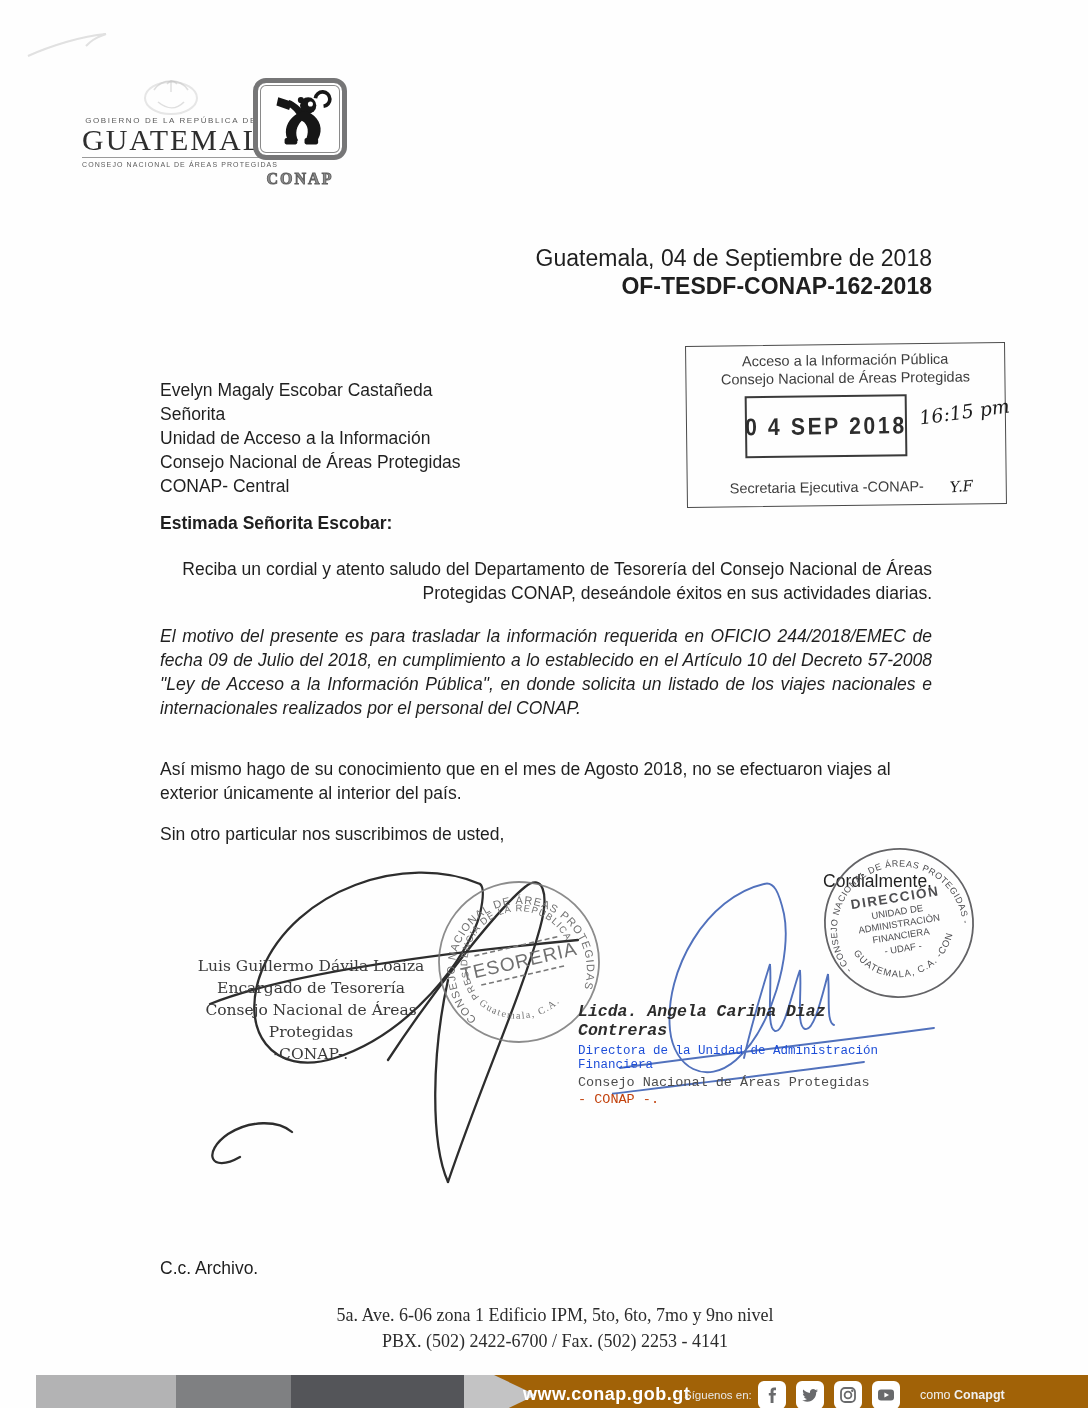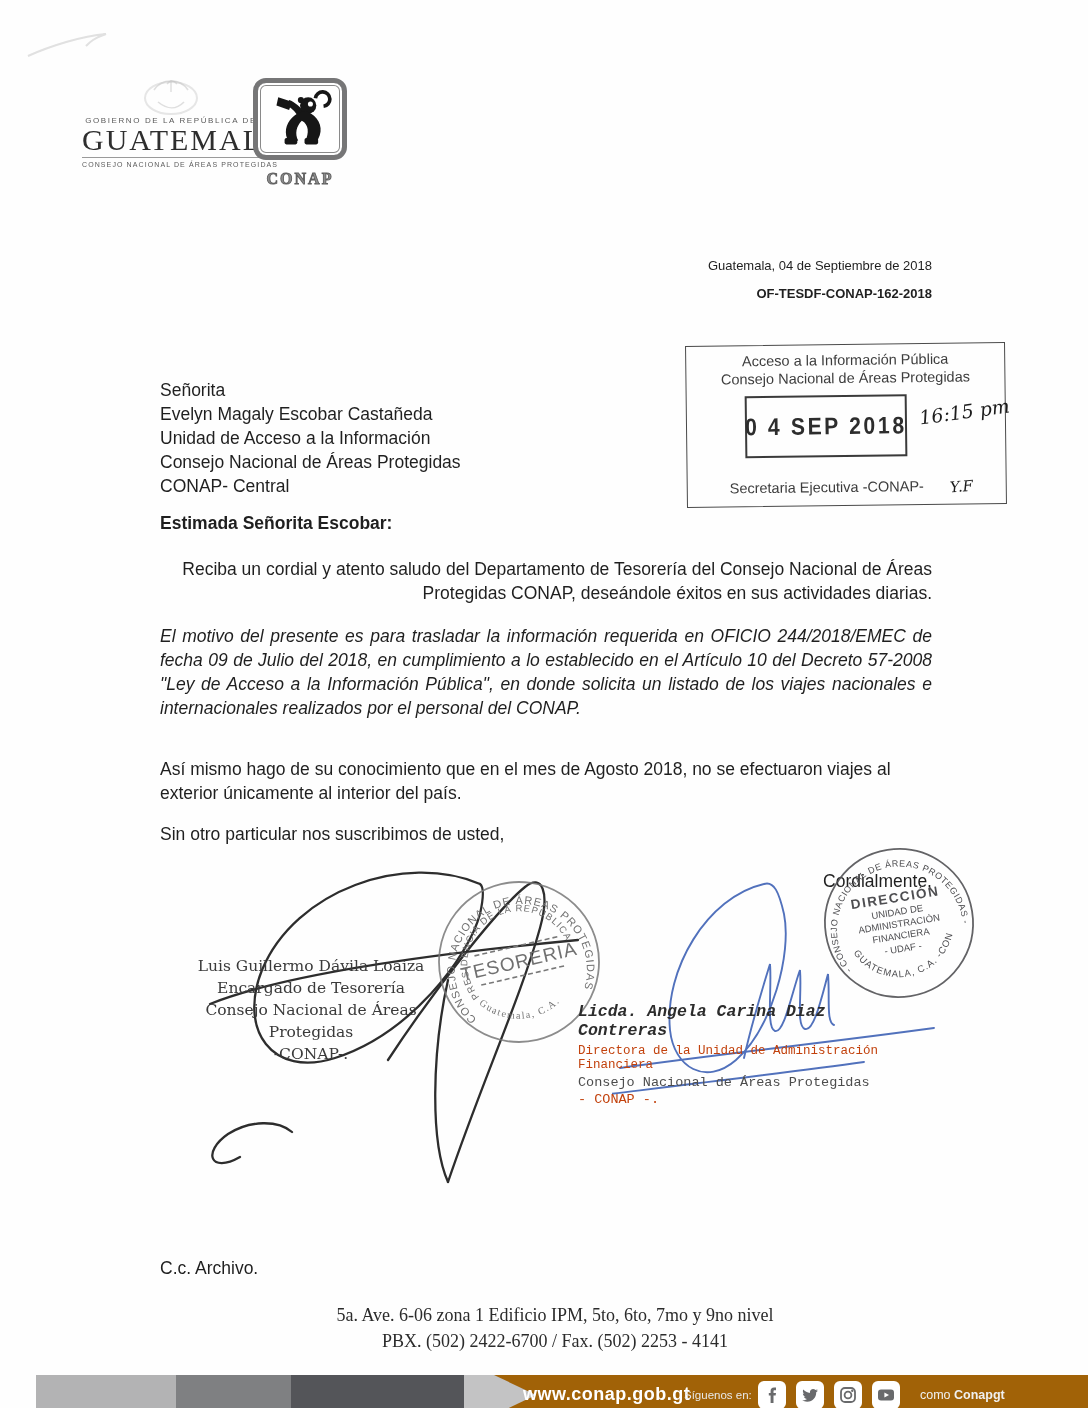--- a/index.html
+++ b/index.html
@@ -12,21 +12,21 @@
   .gt-pre{font-size:8px;letter-spacing:1.6px;color:#5a5a5a;white-space:nowrap;}
   .gt-title{font-family:"Liberation Serif",serif;font-size:30px;letter-spacing:2px;color:#2e2e2e;line-height:30px;}
   .gt-sub{font-size:7px;letter-spacing:1.1px;color:#5a5a5a;border-top:1px solid #9a9a9a;padding-top:3px;margin-top:2px;white-space:nowrap;}
   .conap-logo{position:absolute;left:250px;top:78px;width:100px;text-align:center;}
   .conap-frame{width:84px;height:72px;margin:0 auto;border:5px solid #767677;border-radius:13px;
                box-shadow:inset 0 0 0 2px #fff, inset 0 0 0 3px #8a8a8a;background:#fff;
                display:flex;align-items:center;justify-content:center;}
   .conap-word{font-family:Liberation Serif, serif;font-weight:bold;font-size:16px;letter-spacing:2px;
               color:#8d8d8d;-webkit-text-stroke:0.9px #5f5f5f;margin-top:10px;}
   
-  .dateline{position:absolute;top:252px;right:156px;text-align:right;font-size:13px;line-height:28px;margin-left:13px;}
+  .dateline{position:absolute;top:244px;right:156px;text-align:right;font-size:23px;line-height:28px;margin-left:13px;}
   .dateline .ref{font-weight:bold;}
   
   .rstamp{position:absolute;left:686px;top:344px;width:318px;height:160px;border:1.6px solid #4a4a4a;
           transform:rotate(-0.7deg);color:#3d3d3d;font-size:14.5px;text-align:center;}
   .rstamp .l1{margin-top:7px;}
   .rstamp .l2{margin-top:2px;}
   .rstamp .datebox{position:absolute;left:58px;top:50px;width:158px;height:58px;border:2px solid #3a3a3a;
           display:flex;align-items:center;justify-content:center;}
   .rstamp .dateval{font-weight:bold;font-size:24px;letter-spacing:3px;color:#2d2d2d;transform:scaleX(.88);white-space:nowrap;}
   .rstamp .foot{position:absolute;left:0;right:40px;bottom:10px;font-size:14.5px;}
@@ -34,21 +34,21 @@
   .rstamp .time{position:absolute;left:232px;top:57px;font-size:19px;transform:rotate(-7deg);white-space:nowrap;}
   .rstamp .initials{position:absolute;left:262px;bottom:8px;font-size:15px;transform:rotate(-4deg);}
   
   .block{position:absolute;left:160px;width:772px;font-size:17.5px;line-height:24px;}
   .just{text-align:justify;font-style:italic;}
   
   .sigL{position:absolute;left:163px;top:955px;width:296px;text-align:center;
         font-family:"DejaVu Serif",serif;font-size:15.5px;line-height:22px;color:#3a3a3a;}
   .sigR{position:absolute;left:578px;top:1002px;width:316px;text-align:left;color:#3f3f3f;font-family:Liberation Mono, monospace;}
   .sigR .name{font-weight:bold;font-style:italic;font-size:16.5px;color:#2c2c2c;}
-  .sigR .t1{font-size:12.5px;margin-top:4px;color:#c2410c;}
+  .sigR .t1{font-size:12.5px;margin-top:4px;color:#1d4ed8;}
   .sigR .t2{font-size:13.5px;margin-top:3px;color:#4c4c4c;}
   .sigR .t3{font-size:13.5px;margin-top:2px;color:#c2410c;}
   
   .cc{position:absolute;left:160px;top:1258px;font-size:17.5px;}
   .addr{position:absolute;left:0;top:1302px;width:1110px;text-align:center;
         font-family:"Liberation Serif",serif;font-size:18px;line-height:26px;color:#2b2b2b;}
   .bar{position:absolute;left:36px;right:0;top:1362px;height:40px;background:#a16207;margin-top:13px;}
   .bar .url{position:absolute;left:487px;top:9px;font-weight:bold;font-size:18px;color:#fff;letter-spacing:.5px;}
   .bar .follow{position:absolute;left:648px;top:14px;font-size:11.5px;color:#e8e8e8;}
   .bar .icons{position:absolute;left:722px;top:6px;display:flex;gap:10px;}
@@ -107,22 +107,22 @@
     <div class="l2">Consejo Nacional de Áreas Protegidas</div>
     <div class="datebox">
       <span class="dateval">0 4 SEP 2018</span>
     </div>
     <div class="time hand">16:15 pm</div>
     <div class="foot">Secretaria Ejecutiva -CONAP-</div>
     <div class="initials hand">Y.F</div>
   </div>
 
   <div class="block" style="top:378px;">
+    <div>Evelyn Magaly Escobar Castañeda</div>
     <div>Señorita</div>
-    <div>Evelyn Magaly Escobar Castañeda</div>
     <div>Unidad de Acceso a la Información</div>
     <div>Consejo Nacional de Áreas Protegidas</div>
     <div>CONAP- Central</div>
   </div>
 
   <div class="block" style="top:511px;font-weight:bold;">Estimada Señorita Escobar:</div>
 
   <div class="block" style="top:557px;text-align:right;">Reciba un cordial y atento saludo del Departamento de Tesorería del Consejo Nacional de Áreas Protegidas CONAP, deseándole éxitos en sus actividades diarias.</div>
   <div class="block just" style="top:624px;">El motivo del presente es para trasladar la información requerida en OFICIO 244/2018/EMEC de fecha 09 de Julio del 2018, en cumplimiento a lo establecido en el Artículo 10 del Decreto 57-2008 "Ley de Acceso a la Información Pública", en donde solicita un listado de los viajes nacionales e internacionales realizados por el personal del CONAP.</div>
   <div class="block" style="top:757px;">Así mismo hago de su conocimiento que en el mes de Agosto 2018, no se efectuaron viajes al exterior únicamente al interior del país.</div>

